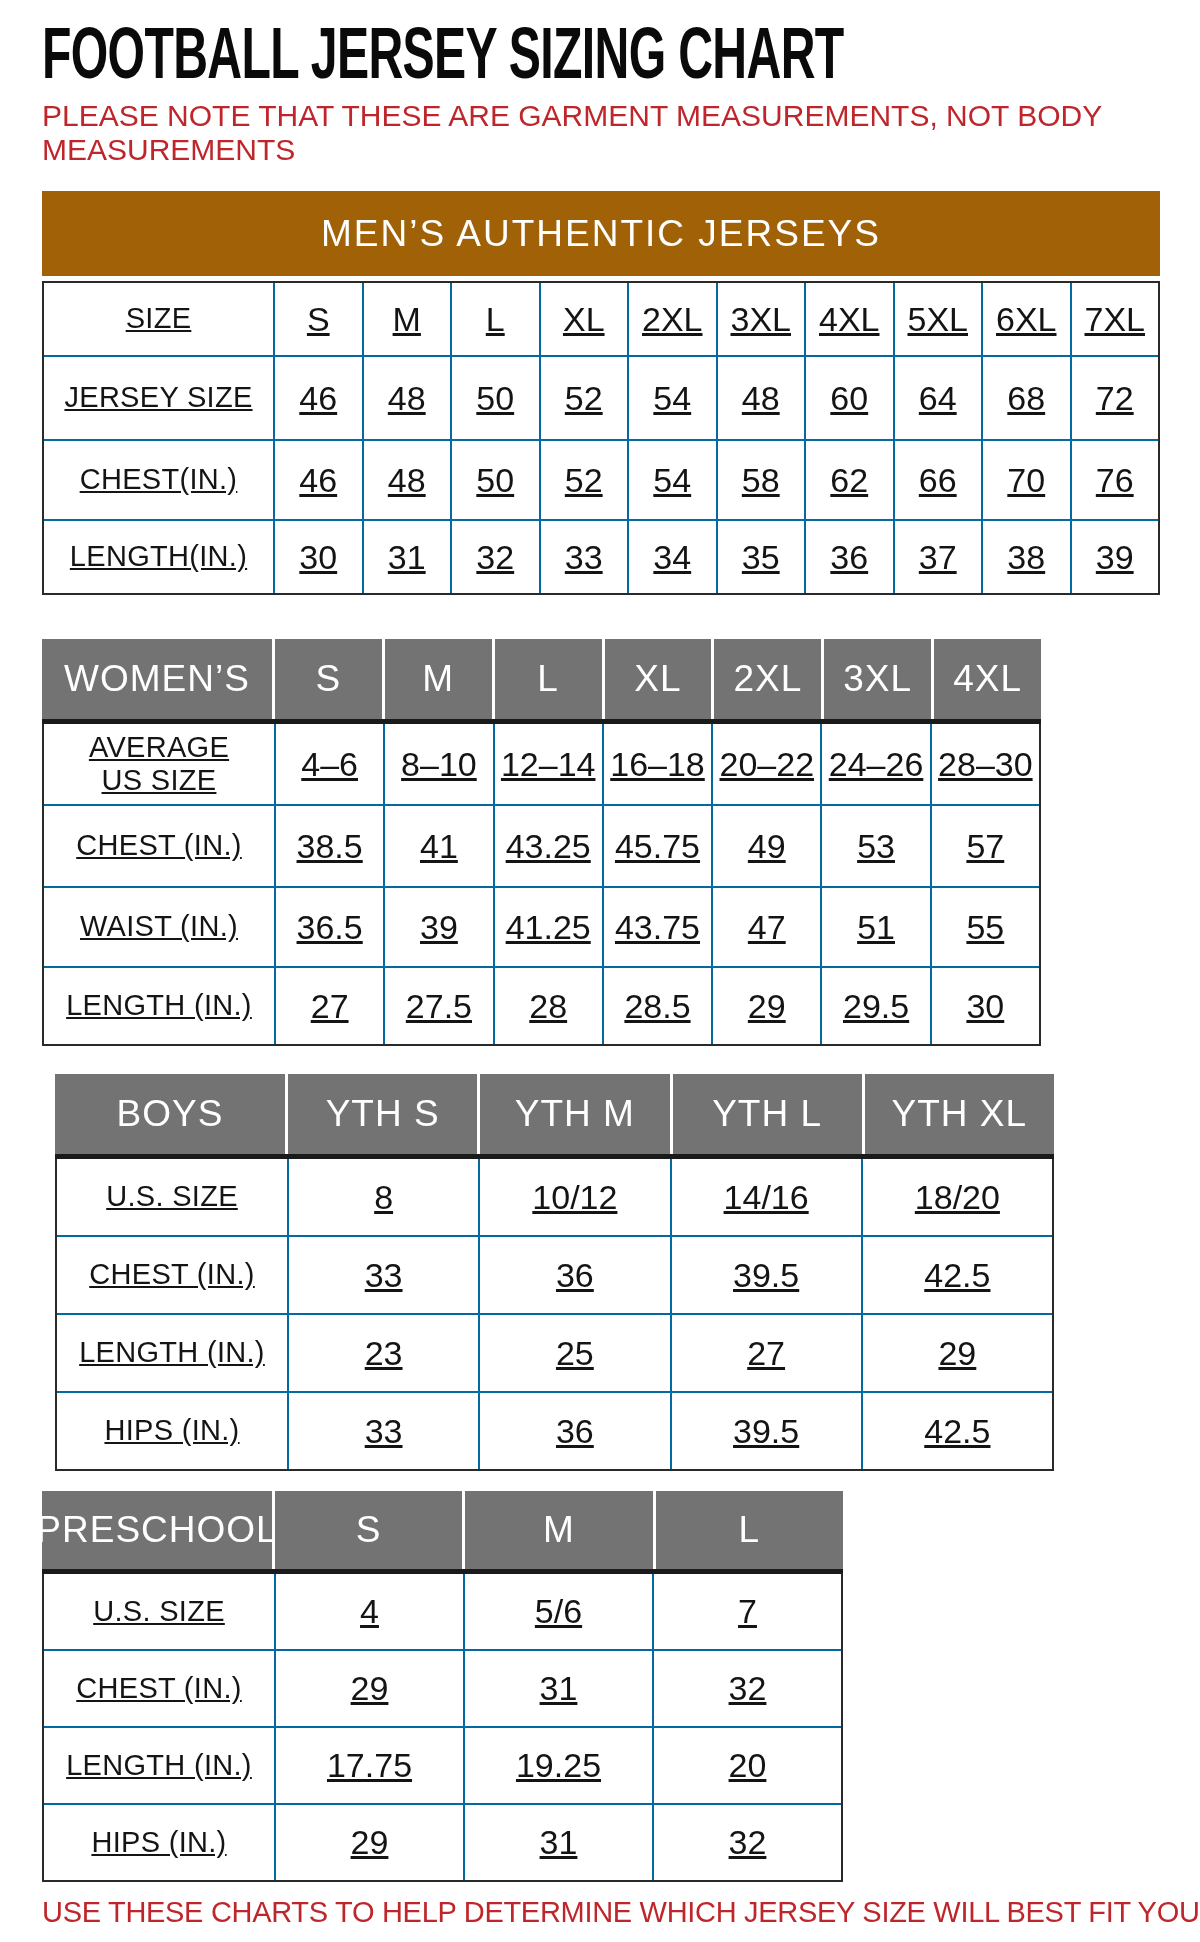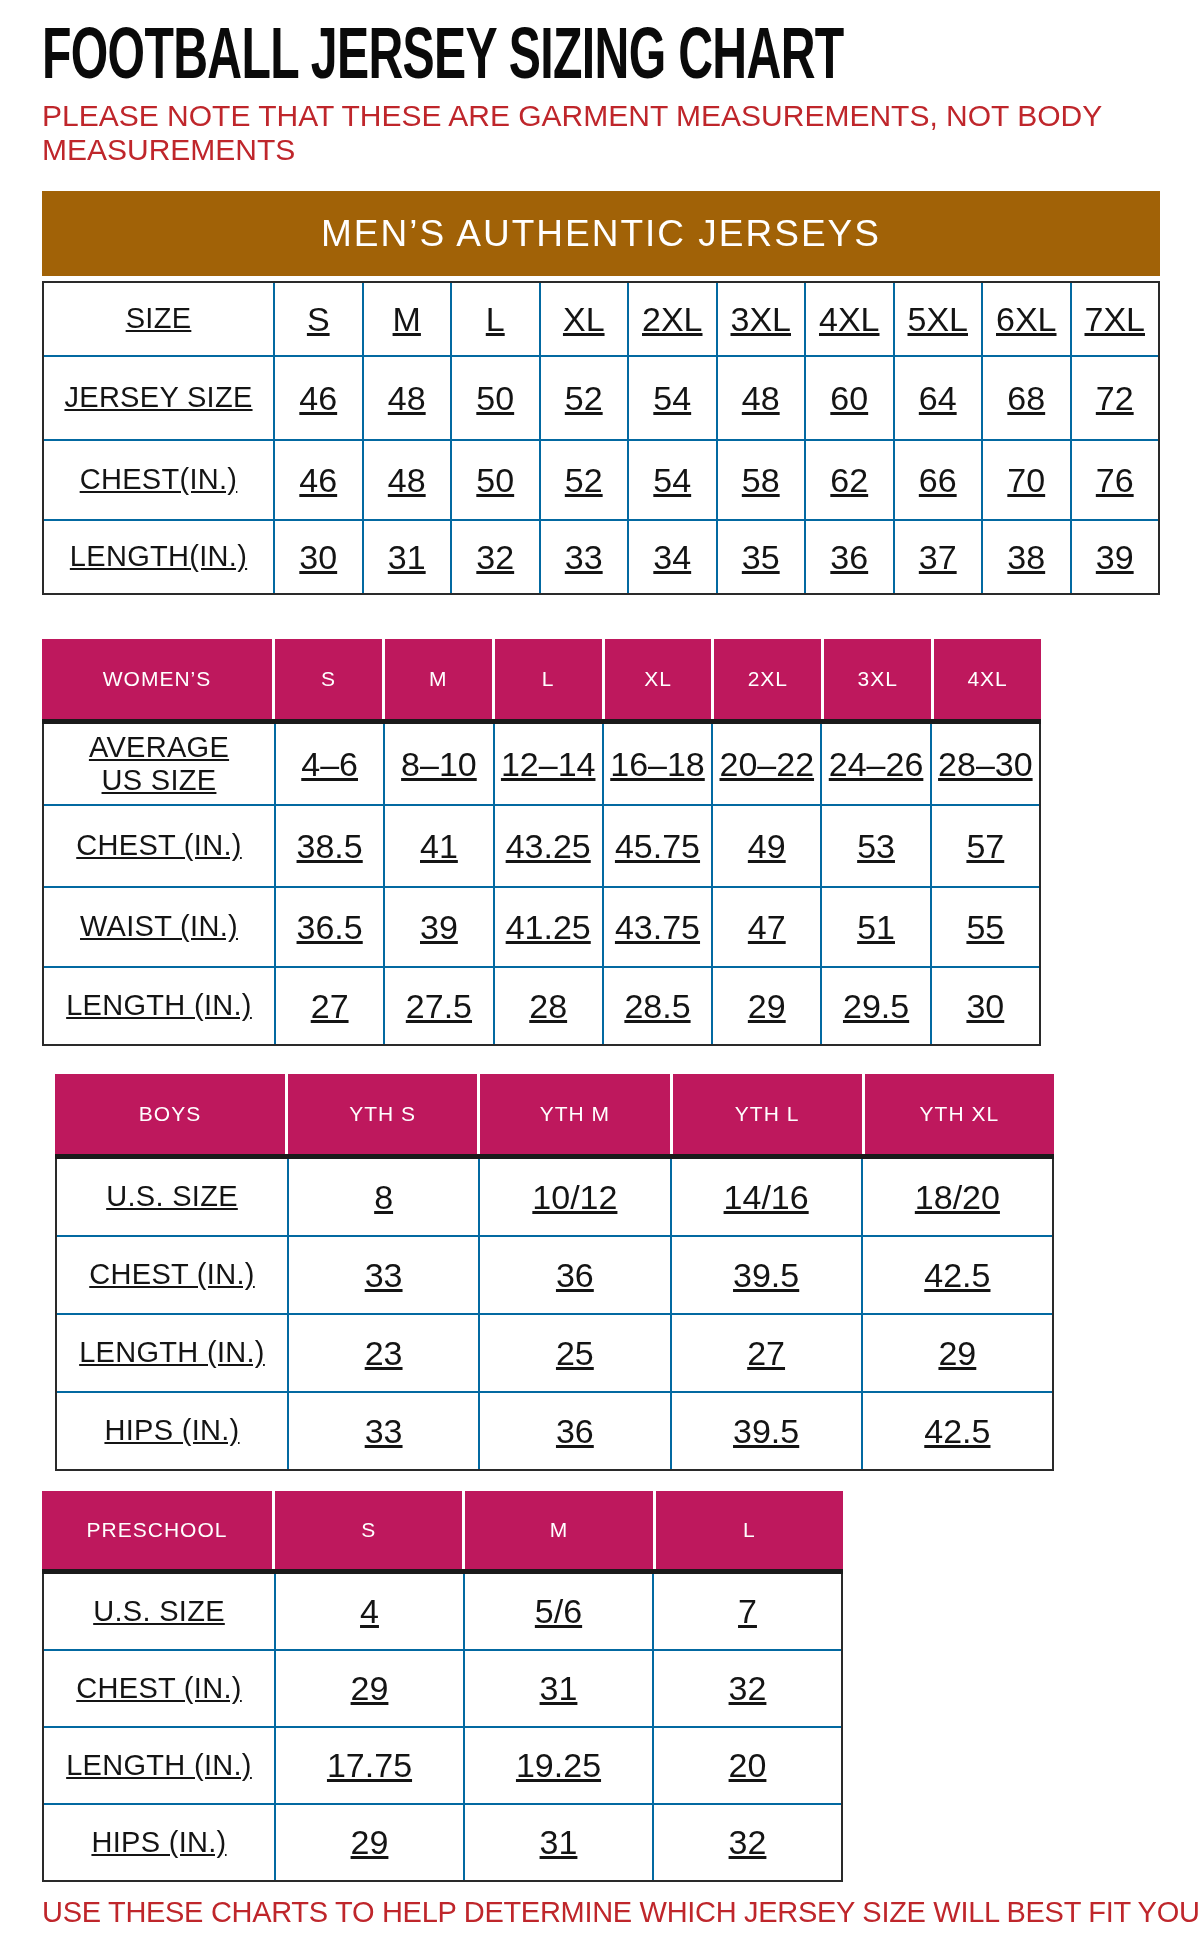--- a/index.html
+++ b/index.html
@@ -33,23 +33,23 @@
     display: flex; align-items: center; justify-content: center;
     color: #ffffff; font-size: 37px; letter-spacing: 2px;
   }
 
   
   .thead {
     display: grid; gap: 3px; background: #ffffff;
     border-bottom: 5px solid #1a1a1a;
   }
   .hcell {
-    background: #be185d; color: #ffffff;
+    background: #737373; color: #ffffff;
     display: flex; align-items: center; justify-content: center;
-    font-size: 21px; letter-spacing: 1px; text-align: center;
+    font-size: 37px; letter-spacing: 1px; text-align: center;
   }
 
   
   .tbody {
     display: grid; gap: 2px;
     background: #0369a1; border: 2px solid #2a2a2a; text-decoration: underline;
   }
   .womens .tbody, .boys .tbody, .preschool .tbody { border-top: 0; }
   .mens .tbody { margin-top: 5px; }
 

